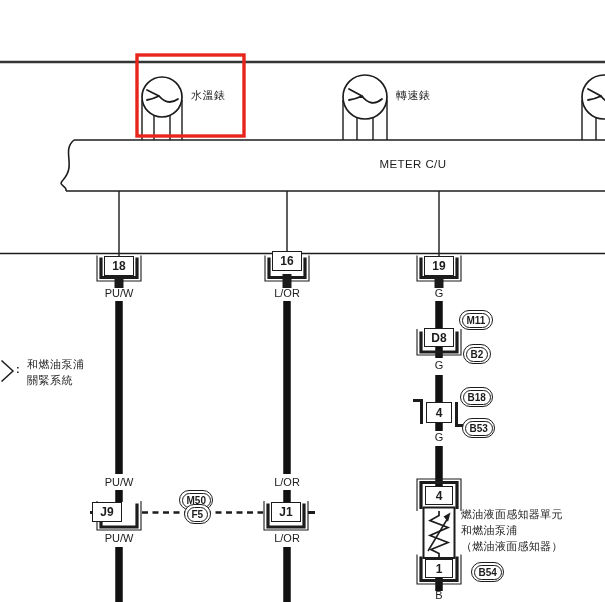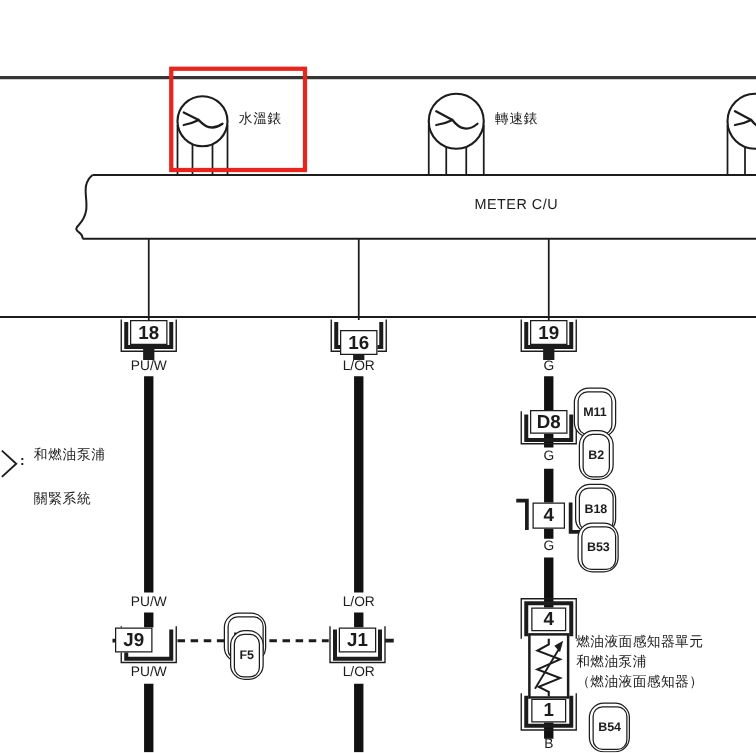--- a/index.html
+++ b/index.html
@@ -6,24 +6,24 @@
   html,body{background:#fff}
   #stage{position:relative;width:605px;height:602px;background:#ffffff;overflow:hidden;
          font-family:"Liberation Sans","DejaVu Sans",sans-serif;color:#1c1c1c}
   #art{position:absolute;left:0;top:0}
   .wl{position:absolute;transform:translateX(-50%);font-size:11px;font-weight:400;
       white-space:nowrap;line-height:1}
   .cjk{position:absolute;font-size:11px;white-space:nowrap;line-height:1;letter-spacing:.5px}
   .unit-label{position:absolute;transform:translateX(-50%);font-size:11.5px;
       letter-spacing:.4px;white-space:nowrap;line-height:1}
   .pinbox{position:absolute;background:#fff;border:1.6px solid #1c1c1c;display:flex;
-      align-items:center;justify-content:center;font-size:15px;font-weight:700;line-height:1}
+      align-items:center;justify-content:center;font-size:12px;font-weight:700;line-height:1}
   .tag{position:absolute;background:#fff;border:1.8px solid #1c1c1c;border-radius:12px;
       padding:1.5px;display:inline-block}
-  .tag>span{display:block;border:1.1px solid #1c1c1c;border-radius:8px;padding:11px 4px;
+  .tag>span{display:block;border:1.1px solid #1c1c1c;border-radius:8px;padding:1px 4px;
       font-size:10px;font-weight:700;line-height:11px;white-space:nowrap}
   .desc{position:absolute;font-size:11px;line-height:1;white-space:nowrap;letter-spacing:.3px}
 </style>
 </head>
 <body>
 
 <div id="stage">
 
   <svg id="art" width="605" height="602" viewBox="0 0 605 602">
 
@@ -111,24 +111,24 @@
     <rect x="137" y="55" width="107" height="81" fill="none" stroke="#e8251c" stroke-width="3.4"></rect>
   </svg>
 
   <div class="cjk" style="left:191px;top:90px">水溫錶</div>
   <div class="cjk" style="left:396px;top:90px">轉速錶</div>
 
   <div class="unit-label" style="left:413px;top:159px">METER C/U</div>
 
   <div class="cjk" style="left:16px;top:364px;font-weight:700">:</div>
   <div class="cjk" style="left:27px;top:359px">和燃油泵浦</div>
-  <div class="cjk" style="left:27px;top:394px">關緊系統</div>
+  <div class="cjk" style="left:27px;top:375px">關緊系統</div>
 
   <div class="pinbox" style="left:104px;top:256px;width:30px;height:20px">18</div>
-  <div class="pinbox" style="left:272px;top:264px;width:30px;height:20px">16</div>
+  <div class="pinbox" style="left:272px;top:251px;width:30px;height:20px">16</div>
   <div class="pinbox" style="left:424px;top:256px;width:30px;height:20px">19</div>
 
   <div class="wl" style="left:119px;top:288px">PU/W</div>
   <div class="wl" style="left:287px;top:288px">L/OR</div>
   <div class="wl" style="left:439px;top:288px">G</div>
 
   <div class="pinbox" style="left:424px;top:328px;width:30px;height:19px">D8</div>
   <div class="tag" style="left:459px;top:310px">
     <span>M11</span>
     </div>

